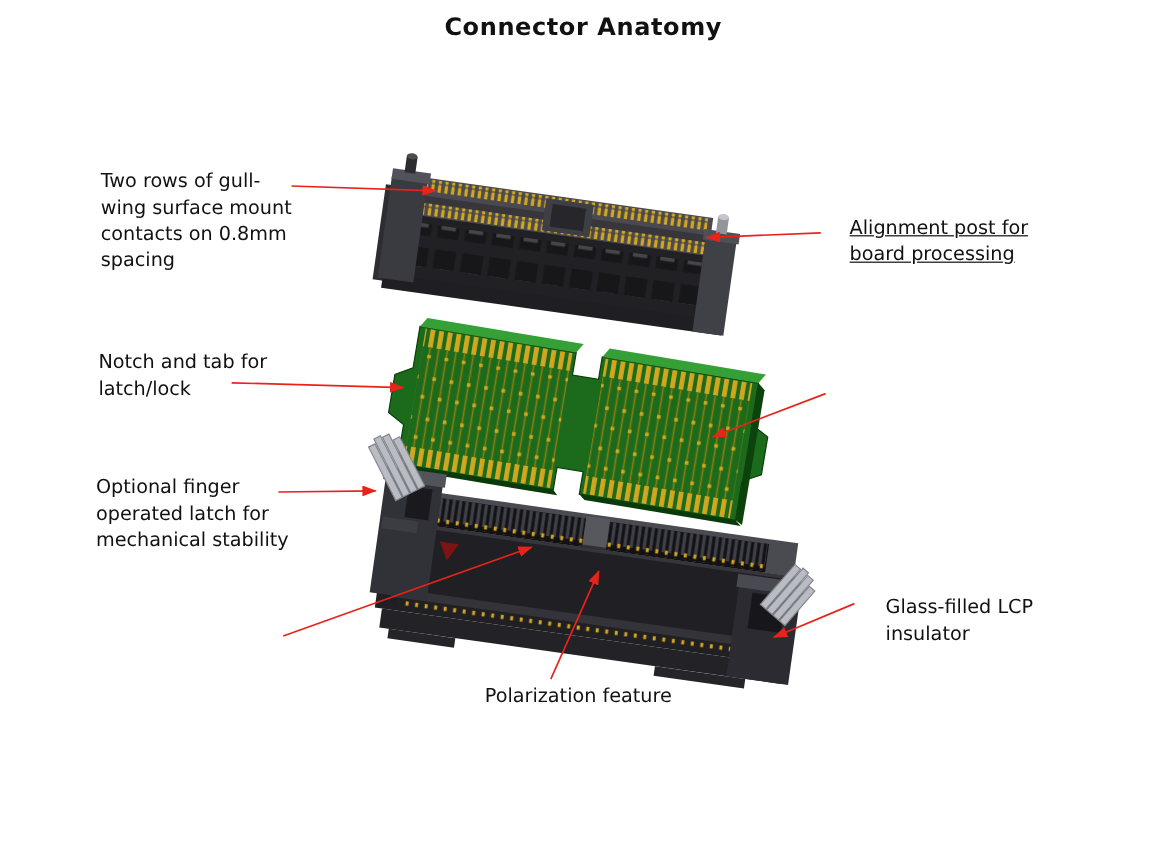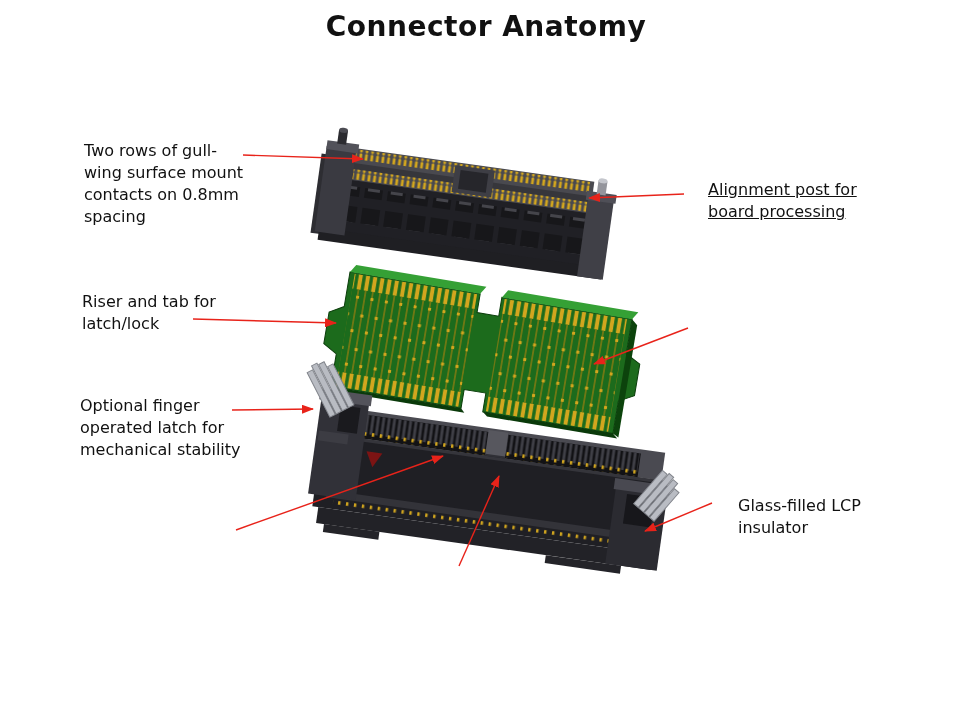--- a/index.html
+++ b/index.html
@@ -7,21 +7,21 @@
     --gold:#d2a61e; --trace:#8f7c10;
     --pcb:#1c6b1c; --pcbLight:#35a035; --pcbDark:#0b3d0b;
     --bodyDark:#202025; --bodyMid:#3a3a41; --bodyLight:#52525a;
     --rib:#3f3f46; --silver:#b9bcc3; --marker:#7c1414;
   }
   html,body{margin:0;padding:0;}
   body{font-family:"DejaVu Sans","Liberation Sans",sans-serif;background:#fff;}
   .slide{position:relative;width:960px;height:720px;background:var(--background);overflow:hidden;}
   .scene{position:absolute;left:0;top:0;width:960px;height:720px;}
   .title{position:absolute;left:0;right:0;top:10px;text-align:center;
-         font-size:28px;font-weight:bold;color:var(--text);letter-spacing:0.5px;padding-left:12px;}
+         font-size:20px;font-weight:bold;color:var(--text);letter-spacing:0.5px;padding-left:12px;}
   .lbl{position:absolute;font-size:16px;line-height:22px;color:var(--text);
        white-space:pre-line;margin-left:16px;}
   .arrow-line{stroke:var(--arrow);stroke-width:1.4;fill:none;}
   .f-silver{fill:var(--silver);stroke:#83868d;stroke-width:1;}
 </style>
 </head>
 <body>
 
 <div class="slide">
 
@@ -152,21 +152,22 @@
       <line class="arrow-line" x1="712" y1="503" x2="645" y2="531" marker-end="url(#arr)"></line>
     </g>
   </svg>
 
   <div class="lbl" style="left:68px;top:140px;width:220px;">Two rows of gull-
 wing surface mount
 contacts on 0.8mm
 spacing</div>
   <div class="lbl" style="left:692px;top:179px;width:220px;text-decoration:underline;">Alignment post for
 board processing</div>
-  <div class="lbl" style="left:66px;top:291px;width:220px;">Riser and tab for
+  <div class="lbl" style="left:66px;top:291px;width:220px;">Notch and tab for
 latch/lock</div>
   <div class="lbl" style="left:64px;top:395px;width:230px;">Optional finger
 operated latch for
 mechanical stability</div>
+  <div class="lbl" style="left:388px;top:569px;width:220px;">Polarization feature</div>
   <div class="lbl" style="left:722px;top:495px;width:200px;">Glass-filled LCP
 insulator</div>
 
 </div>
 
 </body></html>

